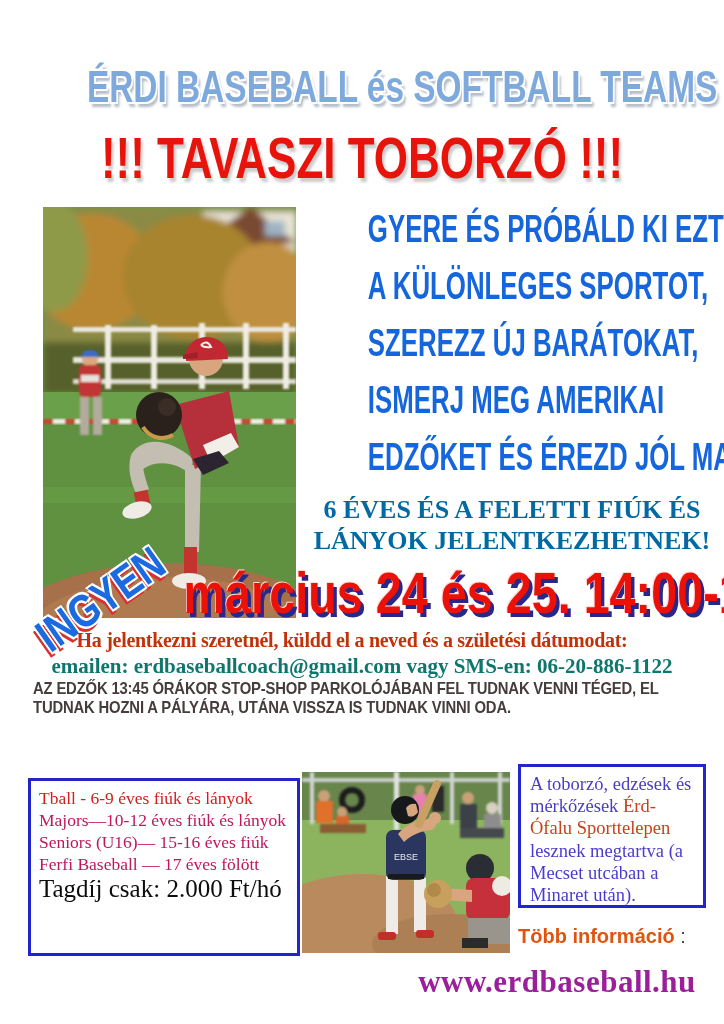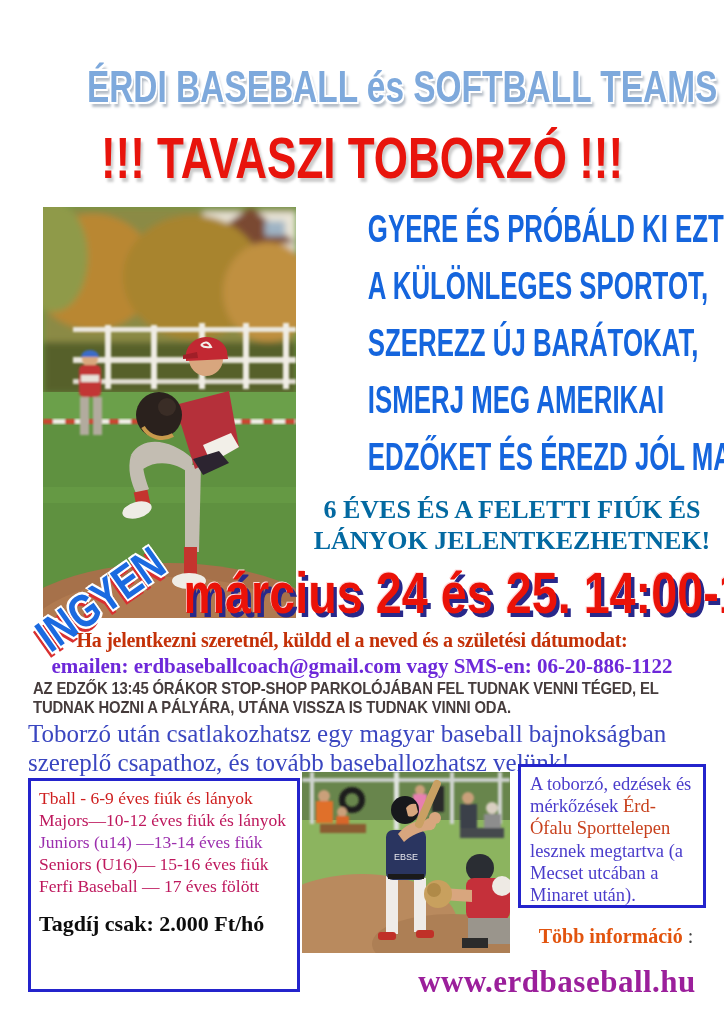--- a/index.html
+++ b/index.html
@@ -65,60 +65,60 @@
   }
   
   .apply-line {
     position:absolute; top:629px; left:0; width:704px; text-align:center;
     font-family:"Liberation Serif", serif; font-weight:bold;
     font-size:20px; color:#c43108; white-space:nowrap; letter-spacing:-0.3px;
   }
   .contact-line {
     position:absolute; top:654px; left:0; width:724px; text-align:center;
     font-family:"Liberation Serif", serif; font-weight:bold;
-    font-size:21px; color:#6d28d9; white-space:nowrap;
+    font-size:21px; color:#0f766e; white-space:nowrap;
   }
   .pickup-line {
     position:absolute; top:679px; left:33px; width:742px;
     font-size:16.5px; font-weight:bold; color:#463c3c; line-height:1.15;
     letter-spacing:-0.2px;
     transform:scaleX(0.9); transform-origin:left top;
   }
   .after-line {
     position:absolute; top:719px; left:28px; width:686px;
     font-family:"Liberation Serif", serif; font-size:25px; color:#3a46c0;
     line-height:1.17;
   }
   
   .cat-box {
-    position:absolute; left:28px; top:778px; width:272px; height:214px;
+    position:absolute; left:28px; top:778px; width:272px; height:178px;
     border:3px solid #2424cc; background:#fff; padding:6px 8px;
     font-family:"Liberation Serif", serif;
   }
   .cat-line { font-size:17.5px; line-height:1.26; white-space:nowrap; }
   .cat-red    { color:#cf1f1f; }
   .cat-blue   { color:#be185d; }
   .cat-purple { color:#9c2fae; }
   .fee-line {
-    margin-top:14px; font-weight:bold; font-size:22px; color:#0d0d0d;
+    font-weight:normal; font-size:25px; color:#0d0d0d;
     white-space:nowrap;
   }
   .photo-bottom {
     position:absolute; left:302px; top:772px; width:208px; height:181px;
   }
   .venue-box {
     position:absolute; left:518px; top:764px; width:188px; height:144px;
     border:3px solid #2424cc; background:#fff; padding:6px 9px;
     font-family:"Liberation Serif", serif; font-size:18.5px; line-height:1.2;
     color:#4a3ccb;
   }
   .venue-highlight { color:#c8401c; }
   .more-info {
-    position:absolute; left:518px; top:925px; width:196px; text-align:center;
-    font-family:Liberation Serif, serif; font-weight:bold; font-size:20px;
+    position:absolute; left:518px; top:925px; width:196px; 
+    font-family:Liberation Sans, sans-serif; font-weight:bold; font-size:20px;
     color:#e2540e; white-space:nowrap;
   }
   .more-info .colon { color:#444; font-weight:normal; }
   .website {
     position:absolute; left:400px; top:964px; width:314px; text-align:center;
     font-family:"Liberation Serif", serif; font-weight:bold; font-size:31px;
     color:#9b1f9b; letter-spacing:0.5px; white-space:nowrap;
   }
 </style>
 </head>
@@ -224,26 +224,24 @@
       <div>LÁNYOK JELENTKEZHETNEK!</div>
     </div>
   </div>
 
   <div class="free-badge">INGYEN</div>
   <div class="date-line">március 24 és 25. 14:00-16:30</div>
 
   <div class="apply-line">Ha jelentkezni szeretnél, küldd el a neved és a születési dátumodat:</div>
   <div class="contact-line">emailen: erdbaseballcoach@gmail.com vagy SMS-en: 06-20-886-1122</div>
   <div class="pickup-line">AZ EDZŐK 13:45 ÓRÁKOR STOP-SHOP PARKOLÓJÁBAN FEL TUDNAK VENNI TÉGED, EL TUDNAK HOZNI A PÁLYÁRA, UTÁNA VISSZA IS TUDNAK VINNI ODA.</div>
-  <div class="after-line">Toborzó után csatlakozhatsz egy magyar baseball bajnokságban szereplő csapathoz, és tovább baseballozhatsz velünk!</div>
 
   <div class="cat-box">
     <div class="cat-line cat-red">Tball - 6-9 éves fiúk és lányok</div>
     <div class="cat-line cat-blue">Majors—10-12 éves fiúk és lányok</div>
-    <div class="cat-line cat-purple">Juniors (u14) —13-14 éves fiúk</div>
     <div class="cat-line cat-blue">Seniors (U16)— 15-16 éves fiúk</div>
     <div class="cat-line cat-blue">Ferfi Baseball — 17 éves fölött</div>
     <div class="fee-line">Tagdíj csak: 2.000 Ft/hó</div>
   </div>
 
   <div class="photo-bottom">
     <svg width="208" height="181" viewBox="0 0 208 181" xmlns="http://www.w3.org/2000/svg">
       <defs>
           <filter id="blur3">
             <feGaussianBlur stdDeviation="1"></feGaussianBlur>

